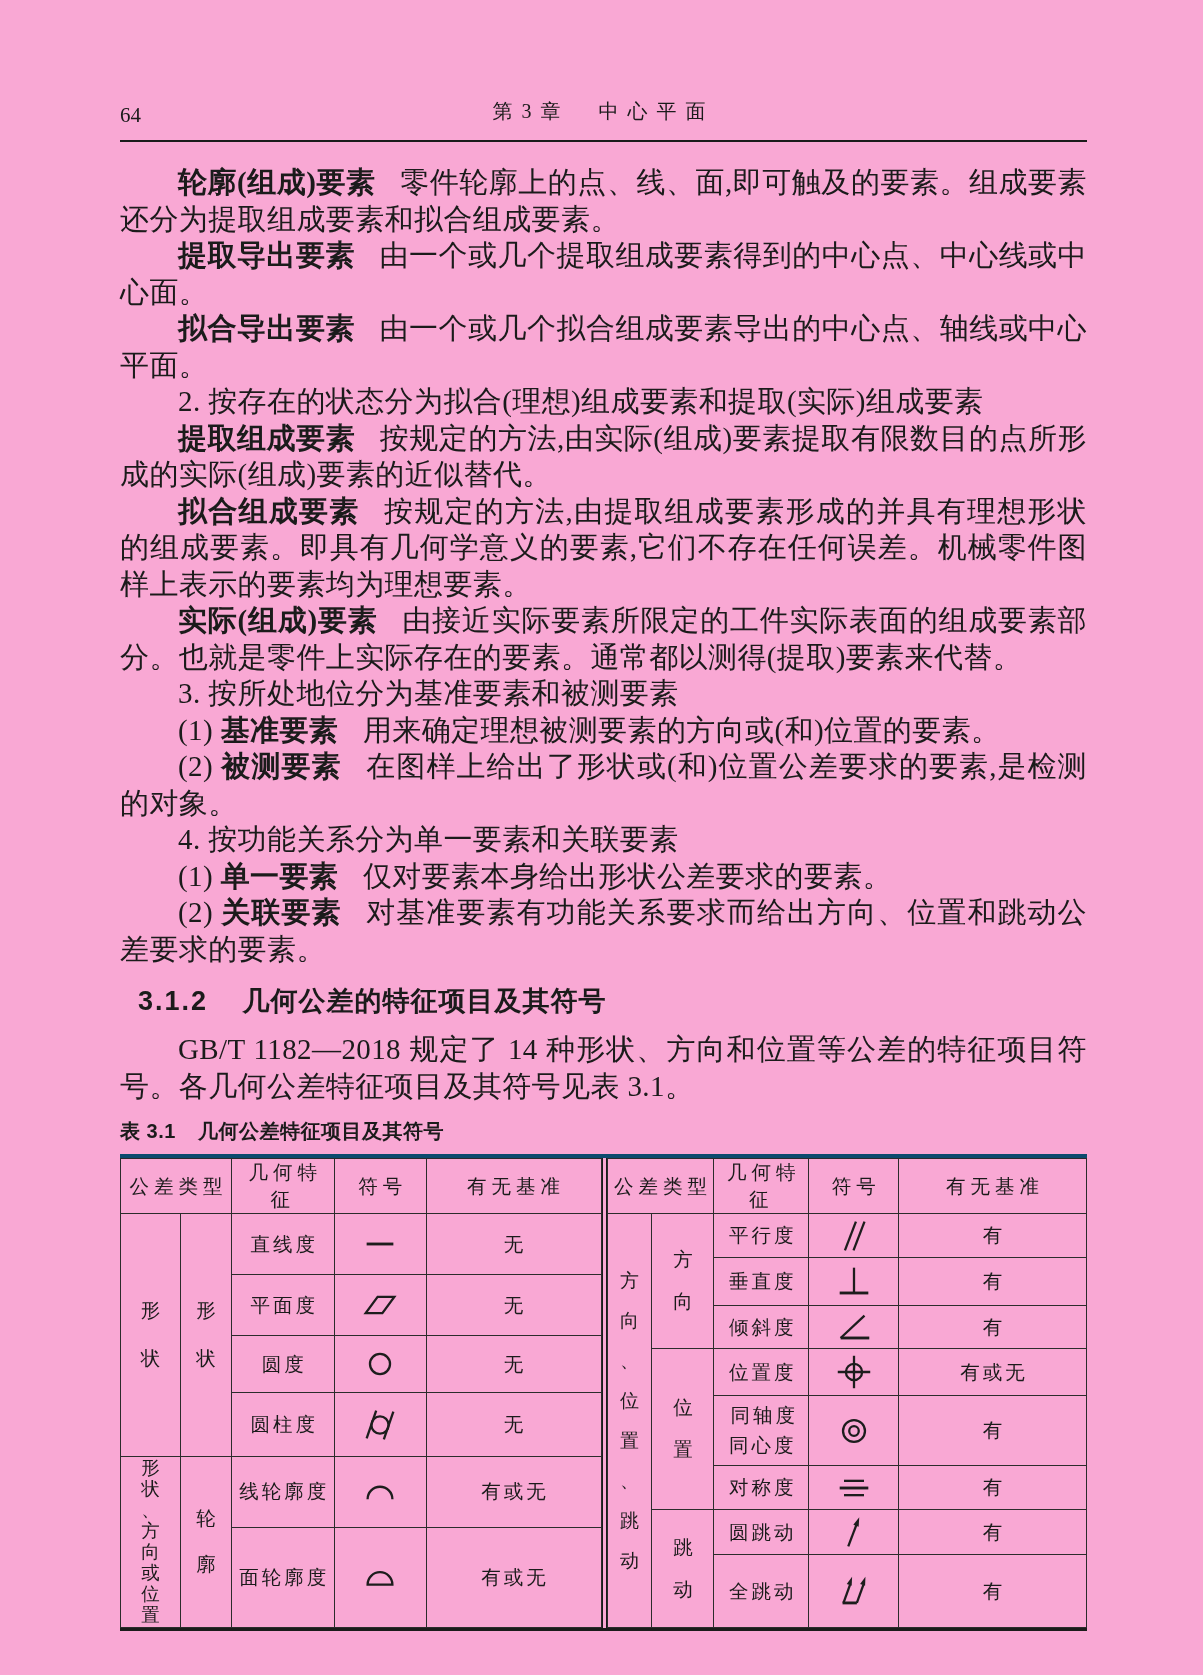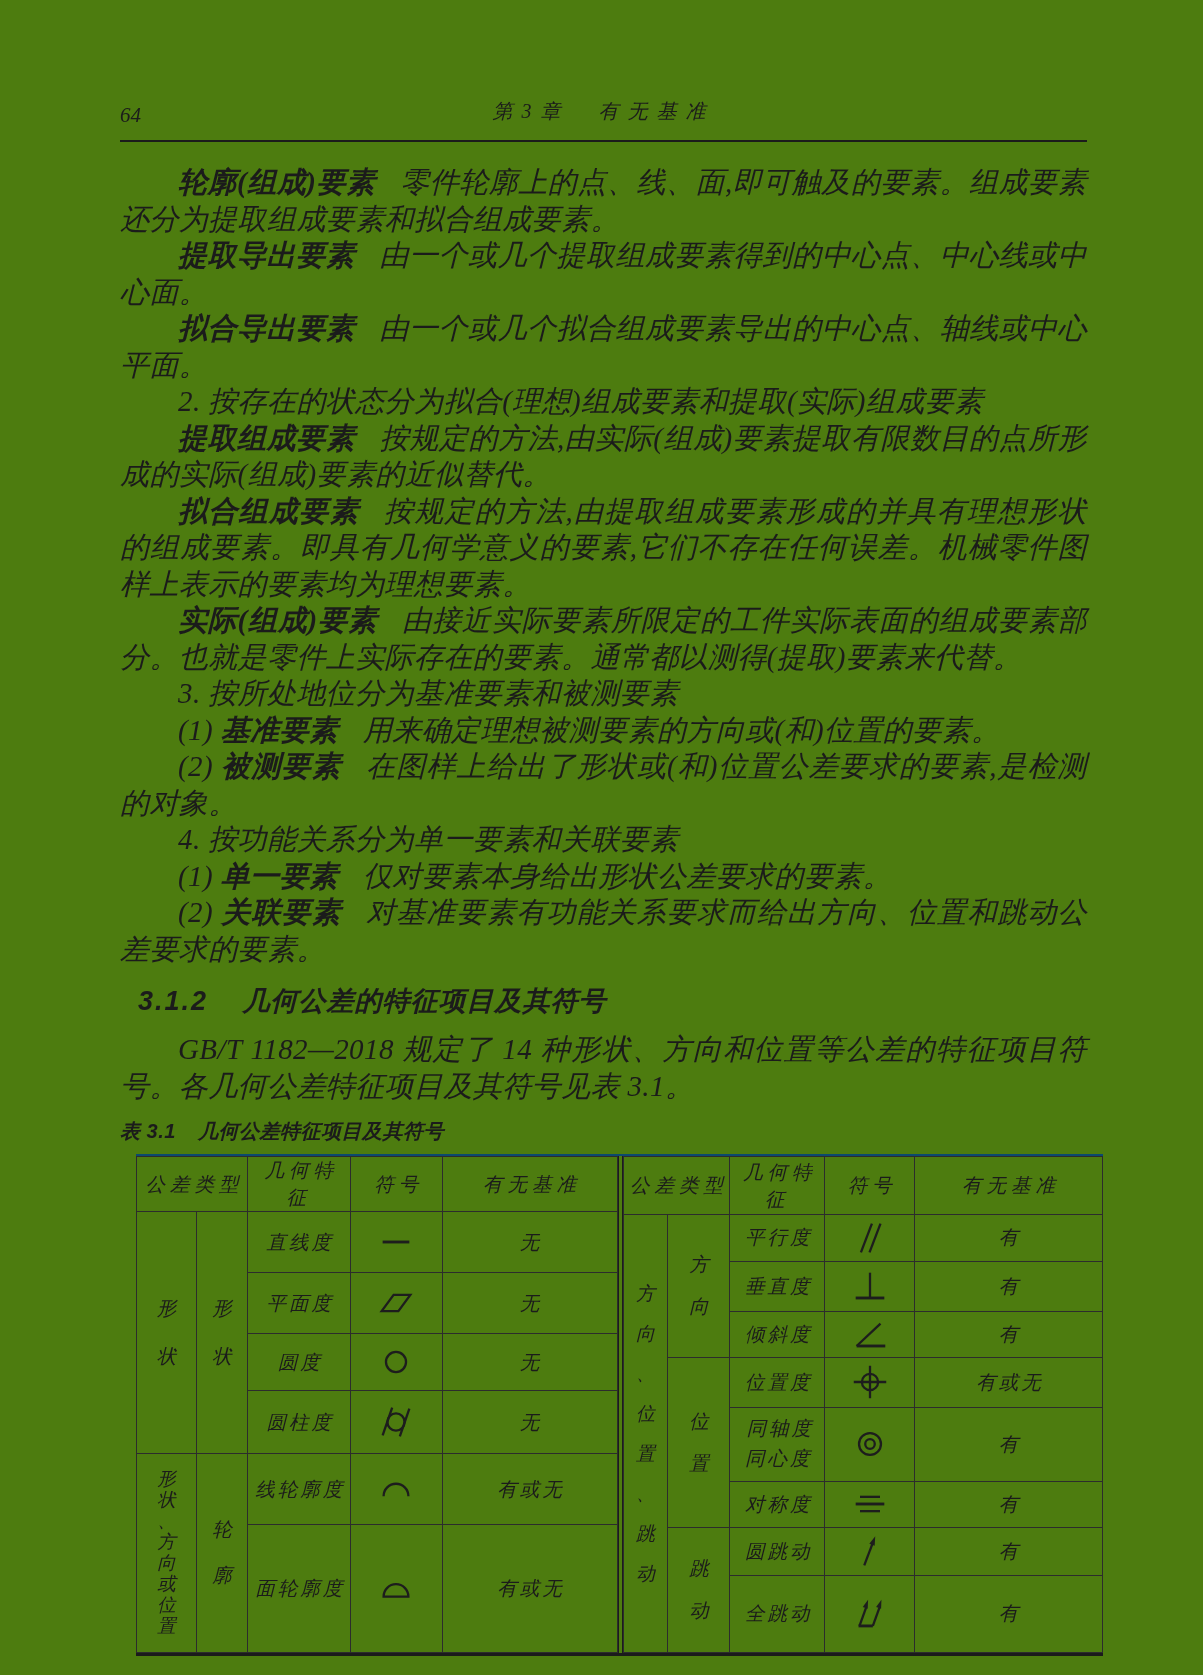--- a/index.html
+++ b/index.html
@@ -1,20 +1,19 @@
 <!DOCTYPE html>
 <html><head>
 <meta charset="utf-8">
 <style>
   html,body{margin:0;padding:0;background:#e8e8e8;}
   .page{
-    width:1203px;height:1675px;background:#4d7c0f;position:relative;
+    width:1203px;height:1675px;background:#f9a8d4;position:relative;
     margin:0 auto;overflow:hidden;color:#1b1b1b;
     font-family:"Liberation Serif","DejaVu Serif",serif;
-    font-style:italic;
   }
   .content{padding:0 116px 0 120px;}
   .pagehead{position:relative;padding-top:98px;height:30px;text-align:center;}
   .pagenum{position:absolute;left:0;bottom:0;font-size:21px;}
   .chapter{font-size:20px;letter-spacing:9px;}
   .header-rule{border:none;border-top:2px solid #1b1b1b;margin:12px 0 0 0;}
   .paras{margin-top:22px;}
   .para{
     margin:0;font-size:29px;line-height:36.5px;text-align:justify;
     text-indent:2em;letter-spacing:0.4px;
@@ -24,21 +23,21 @@
     margin:16px 0 0 18px;font-size:27px;font-weight:bold;
     font-family:"Liberation Sans","DejaVu Sans",sans-serif;letter-spacing:1px;
   }
   .section-heading .num{margin-right:26px;letter-spacing:2px;}
   .intro{margin-top:12px;}
   .caption{
     text-align:left;font-weight:bold;font-size:20px;margin:14px 0 9px 0;
     font-family:"Liberation Sans","DejaVu Sans",sans-serif;letter-spacing:0.5px;
   }
   .caption .cap-label{margin-right:16px;}
-  .tables{display:flex;border-top:2px solid #0c4a6e;border-bottom:3px solid #1b1b1b;width:967px;margin-left:16px;}
+  .tables{display:flex;border-top:4px solid #0c4a6e;border-bottom:3px solid #1b1b1b;width:967px;}
   .divider{width:5px;border-left:1.5px solid #1b1b1b;border-right:1.5px solid #1b1b1b;box-sizing:border-box;}
   table.tol{border-collapse:collapse;table-layout:fixed;}
   table.tol td,table.tol th{
     border:1px solid #2c2c2c;padding:0;text-align:center;vertical-align:middle;
     font-weight:normal;font-size:19.5px;
   }
   table.tol th{letter-spacing:5px;text-indent:5px;}
   td.feature,td.datum{letter-spacing:3px;text-indent:3px;}
   td.vcell{letter-spacing:0;}
   .sym{display:block;margin:0 auto;}
@@ -47,21 +46,21 @@
   .sym .fl{fill:#1d1d1d;stroke:none;}
 </style>
 </head>
 <body>
 
 <div class="page">
   <div class="content">
 
     <div class="pagehead">
       <span class="pagenum">64</span>
-      <span class="chapter">第3章　有无基准</span>
+      <span class="chapter">第3章　中心平面</span>
     </div>
     <hr class="header-rule">
 
     <div class="paras" id="paragraphs">
         <p class="para"><span class="term">轮廓(组成)要素</span><span>零件轮廓上的点、线、面,即可触及的要素。组成要素还分为提取组成要素和拟合组成要素。</span></p>
         <p class="para"><span class="term">提取导出要素</span><span>由一个或几个提取组成要素得到的中心点、中心线或中心面。</span></p>
         <p class="para"><span class="term">拟合导出要素</span><span>由一个或几个拟合组成要素导出的中心点、轴线或中心平面。</span></p>
         <p class="para"><span>2. 按存在的状态分为拟合(理想)组成要素和提取(实际)组成要素</span></p>
         <p class="para"><span class="term">提取组成要素</span><span>按规定的方法,由实际(组成)要素提取有限数目的点所形成的实际(组成)要素的近似替代。</span></p>
         <p class="para"><span class="term">拟合组成要素</span><span>按规定的方法,由提取组成要素形成的并具有理想形状的组成要素。即具有几何学意义的要素,它们不存在任何误差。机械零件图样上表示的要素均为理想要素。</span></p>
@@ -136,21 +135,21 @@
             </tr>
             <tr style="height:71px">
               <td class="vcell" rowspan="2" style="line-height:21px;font-size:18.5px;">形<br>状<br>、<br>方<br>向<br>或<br>位<br>置</td>
               <td class="vcell" rowspan="2" style="line-height:46px;font-size:19.5px;">轮<br>廓</td>
               <td class="feature">线轮廓度</td>
     <td class="symbol"><span><svg class="sym" viewBox="0 0 44 44" width="42" height="42">
                     <path class="st" d="M9,29.5 A13,13 0 0 1 35,29.5"></path>
                   </svg></span></td>
     <td class="datum">有或无</td>
             </tr>
-            <tr style="height:128px">
+            <tr style="height:100px">
               <td class="feature">面轮廓度</td>
     <td class="symbol"><span><svg class="sym" viewBox="0 0 44 44" width="42" height="42">
                     <path class="st" d="M9,30 A13,13 0 0 1 35,30 L9,30 Z"></path>
                   </svg></span></td>
     <td class="datum">有或无</td>
             </tr>
           </tbody>
         </table>
       <div class="divider"></div>
       <table class="tol" id="right-table">

